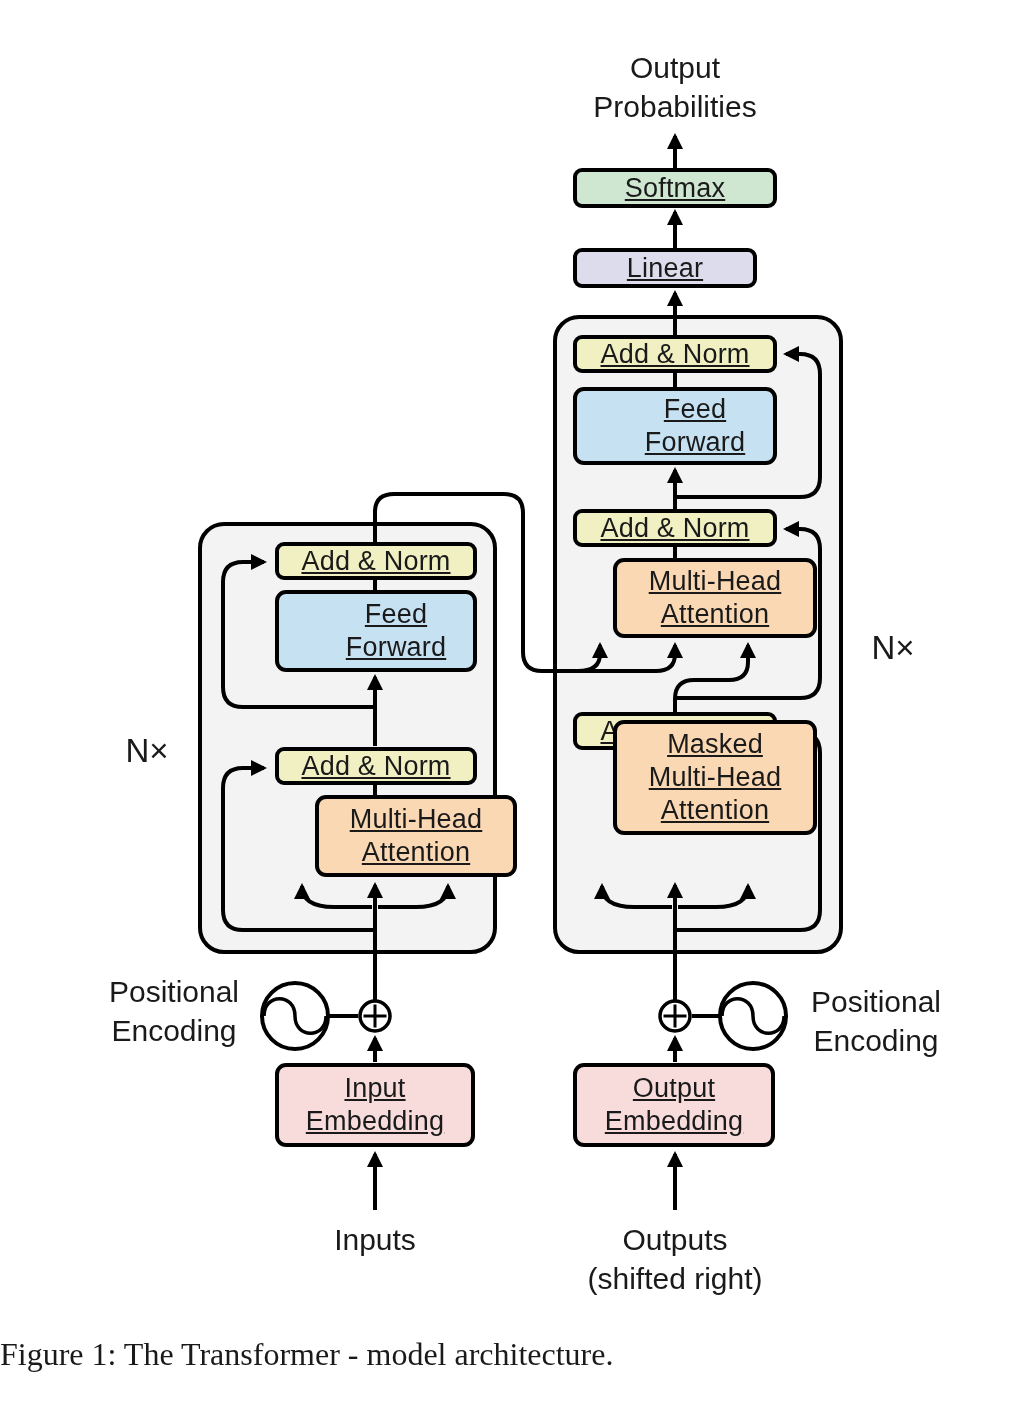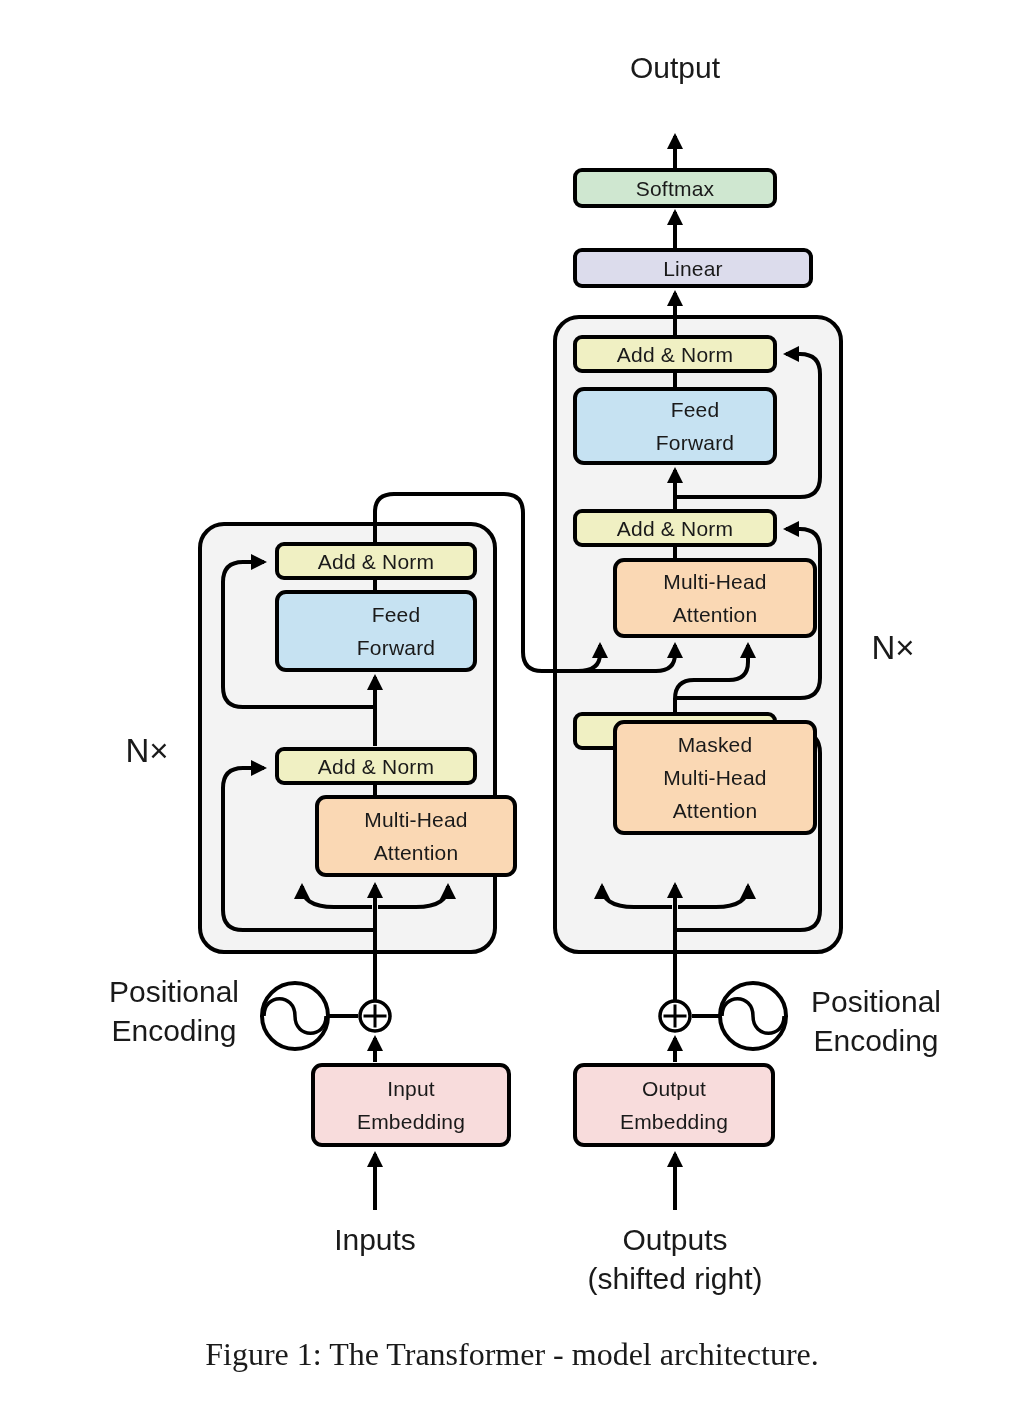--- a/index.html
+++ b/index.html
@@ -11,37 +11,37 @@
   .stage svg.wires { position:absolute; left:0; top:0; z-index:2; }
   .gray-box {
     position:absolute; box-sizing:border-box; z-index:1;
     background:var(--c-block-bg,#f3f3f3);
     border:4px solid var(--c-stroke,#000); border-radius:26px;
   }
   .block {
     position:absolute; box-sizing:border-box; z-index:3;
     border:4px solid var(--c-stroke,#000);
     display:flex; flex-direction:column; align-items:center; justify-content:center;
-    text-align:center; font-size:21px; line-height:33px; letter-spacing:0.2px;
+    text-align:center; font-size:27px; line-height:33px; letter-spacing:0.2px;text-decoration:underline;
   }
   .r-small  { border-radius:9px; }
   .r-med    { border-radius:11px; }
   .c-softmax   { background:var(--c-softmax,#cfe7d0); }
   .c-linear    { background:var(--c-linear,#dcdcec); }
   .c-addnorm   { background:var(--c-add-norm,#f0f0c3);align-items:center; }
   .c-ff        { background:var(--c-feed-forward,#c6e2f2);padding-left:40px; }
   .c-attn      { background:var(--c-attention,#fad8b4);margin-left:40px; }
   .c-emb       { background:var(--c-embedding,#f8dcdc); }
   .lbl {
     position:absolute; z-index:4; text-align:center;
     font-size:30px; line-height:39px;
   }
   .lbl.ntimes { font-size:33px; }
   .caption {
-    position:absolute; z-index:4; width:1024px; text-align:center;
+    position:absolute; z-index:4; width:1024px; text-align:left;
     font-family:"Liberation Serif", serif; font-size:32px;
   }
 </style>
 </head>
 <body>
 
 <div class="stage">
 
   <div class="gray-box" style="left:198px; top:522px; width:299px; height:432px;"></div>
   <div class="gray-box" style="left:553px; top:315px; width:290px; height:639px;"></div>
@@ -103,21 +103,21 @@
     </g>
     <g>
       <circle cx="675" cy="1016" r="15" fill="#fff" stroke="#000" stroke-width="3.5"></circle>
       <path d="M675 1004.5 V1027.5 M663.5 1016 H686.5" stroke="#000" stroke-width="3" fill="none"></path>
     </g>
   </svg>
 
   <div class="block r-small c-softmax" style="left:573px; top:168px; width:204px; height:40px;">
     <span>Softmax</span>
   </div>
-  <div class="block r-small c-linear" style="left:573px; top:248px; width:240px; height:40px;">
+  <div class="block r-small c-linear" style="left:573px; top:248px; width:184px; height:40px;">
     <span>Linear</span>
   </div>
 
   <div class="block r-small c-addnorm" style="left:573px; top:335px; width:204px; height:38px;">
     <span>Add &amp; Norm</span>
   </div>
   <div class="block r-med c-ff" style="left:573px; top:387px; width:204px; height:78px;">
     <span>Feed</span>
     <span>Forward</span>
   </div>
@@ -145,31 +145,32 @@
     <span>Forward</span>
   </div>
   <div class="block r-small c-addnorm" style="left:275px; top:747px; width:202px; height:38px;">
     <span>Add &amp; Norm</span>
   </div>
   <div class="block r-med c-attn" style="left:275px; top:795px; width:202px; height:82px;">
     <span>Multi-Head</span>
     <span>Attention</span>
   </div>
 
-  <div class="block r-med c-emb" style="left:275px; top:1063px; width:200px; height:84px;margin-left:36px;">
+  <div class="block r-med c-emb" style="left:275px; top:1063px; width:200px; height:84px;">
     <span>Input</span>
     <span>Embedding</span>
   </div>
   <div class="block r-med c-emb" style="left:573px; top:1063px; width:202px; height:84px;">
     <span>Output</span>
     <span>Embedding</span>
   </div>
 
   <div class="lbl" style="left:535px; top:48px; width:280px;">
     <div>Output</div>
+    <div>Probabilities</div>
   </div>
 
   <div class="lbl ntimes" style="left:102px; top:731px; width:90px;">N×</div>
   <div class="lbl ntimes" style="left:848px; top:628px; width:90px;">N×</div>
 
   <div class="lbl" style="left:84px; top:972px; width:180px;">
     <div>Positional</div>
     <div>Encoding</div>
   </div>
   <div class="lbl" style="left:786px; top:982px; width:180px;">

